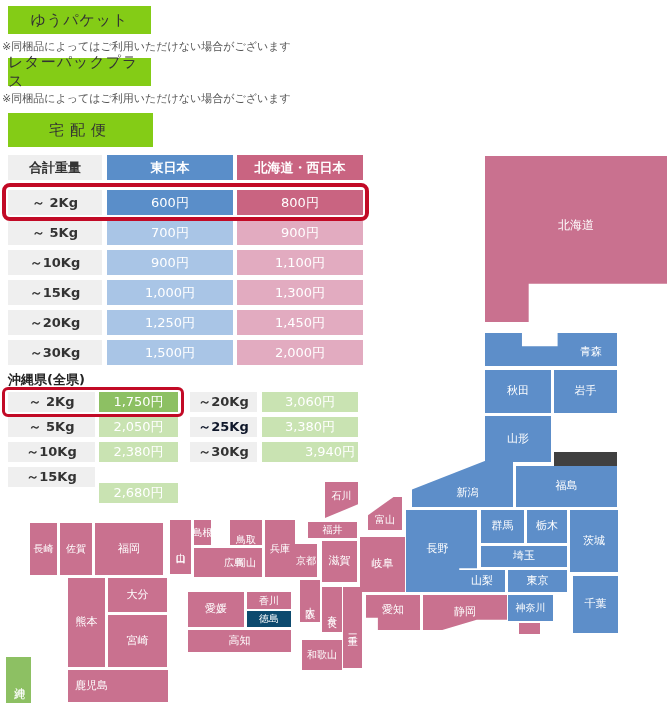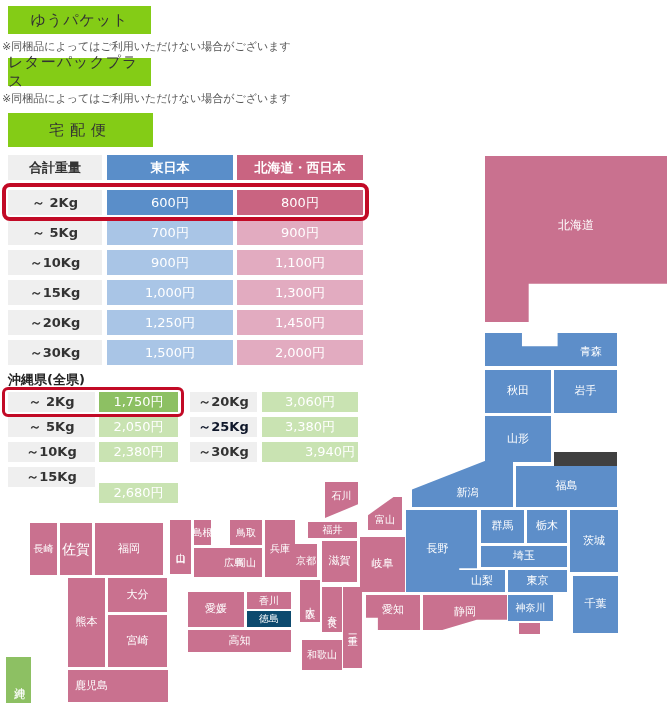--- a/index.html
+++ b/index.html
@@ -193,21 +193,21 @@
     </div>
     <div class="map-pref vertical" style="left: 343px; top: 587px; width: 19px; height: 81px; background: rgb(201, 113, 143); font-size: 10px;">
       <span>三重</span>
     </div>
     <div class="map-pref" style="left: 302px; top: 640px; width: 40px; height: 30px; background: rgb(201, 113, 143); font-size: 10px;">
       <span>和歌山</span>
     </div>
     <div class="map-pref" style="left: 265px; top: 520px; width: 30px; height: 57px; background: rgb(201, 113, 143); font-size: 10px;">
       <span>兵庫</span>
     </div>
-    <div class="map-pref" style="left: 230px; top: 520px; width: 32px; height: 25px; background: rgb(201, 113, 143); font-size: 10px;">
+    <div class="map-pref" style="left: 230px; top: 520px; width: 32px; height: 25px; background: rgb(201, 113, 143); font-size: 10px; align-items: flex-end;">
       <span>鳥取</span>
     </div>
     <div class="map-pref" style="left: 194px; top: 520px; width: 17px; height: 25px; background: rgb(201, 113, 143); font-size: 10px;">
       <span>島根</span>
     </div>
     <div class="map-pref" style="left: 230px; top: 548px; width: 32px; height: 29px; background: rgb(201, 113, 143); font-size: 10px;">
       <span>岡山</span>
     </div>
     <div class="map-pref" style="left: 194px; top: 548px; width: 33px; height: 29px; background: rgb(201, 113, 143); font-size: 10px; padding-left: 40px;">
       <span>広島</span>
@@ -223,21 +223,21 @@
     </div>
     <div class="map-pref" style="left: 188px; top: 592px; width: 56px; height: 35px; background: rgb(201, 113, 143);">
       <span>愛媛</span>
     </div>
     <div class="map-pref" style="left: 188px; top: 630px; width: 103px; height: 22px; background: rgb(201, 113, 143);">
       <span>高知</span>
     </div>
     <div class="map-pref" style="left: 95px; top: 523px; width: 68px; height: 52px; background: rgb(201, 113, 143);">
       <span>福岡</span>
     </div>
-    <div class="map-pref" style="left: 60px; top: 523px; width: 32px; height: 52px; background: rgb(201, 113, 143); font-size: 14px;">
+    <div class="map-pref" style="left: 60px; top: 523px; width: 32px; height: 52px; background: rgb(201, 113, 143); font-size: 10px;">
       <span>佐賀</span>
     </div>
     <div class="map-pref" style="left: 30px; top: 523px; width: 27px; height: 52px; background: rgb(201, 113, 143); font-size: 10px;">
       <span>長崎</span>
     </div>
     <div class="map-pref" style="left: 108px; top: 578px; width: 59px; height: 34px; background: rgb(201, 113, 143);">
       <span>大分</span>
     </div>
     <div class="map-pref" style="left: 68px; top: 578px; width: 37px; height: 89px; background: rgb(201, 113, 143);">
       <span>熊本</span>

